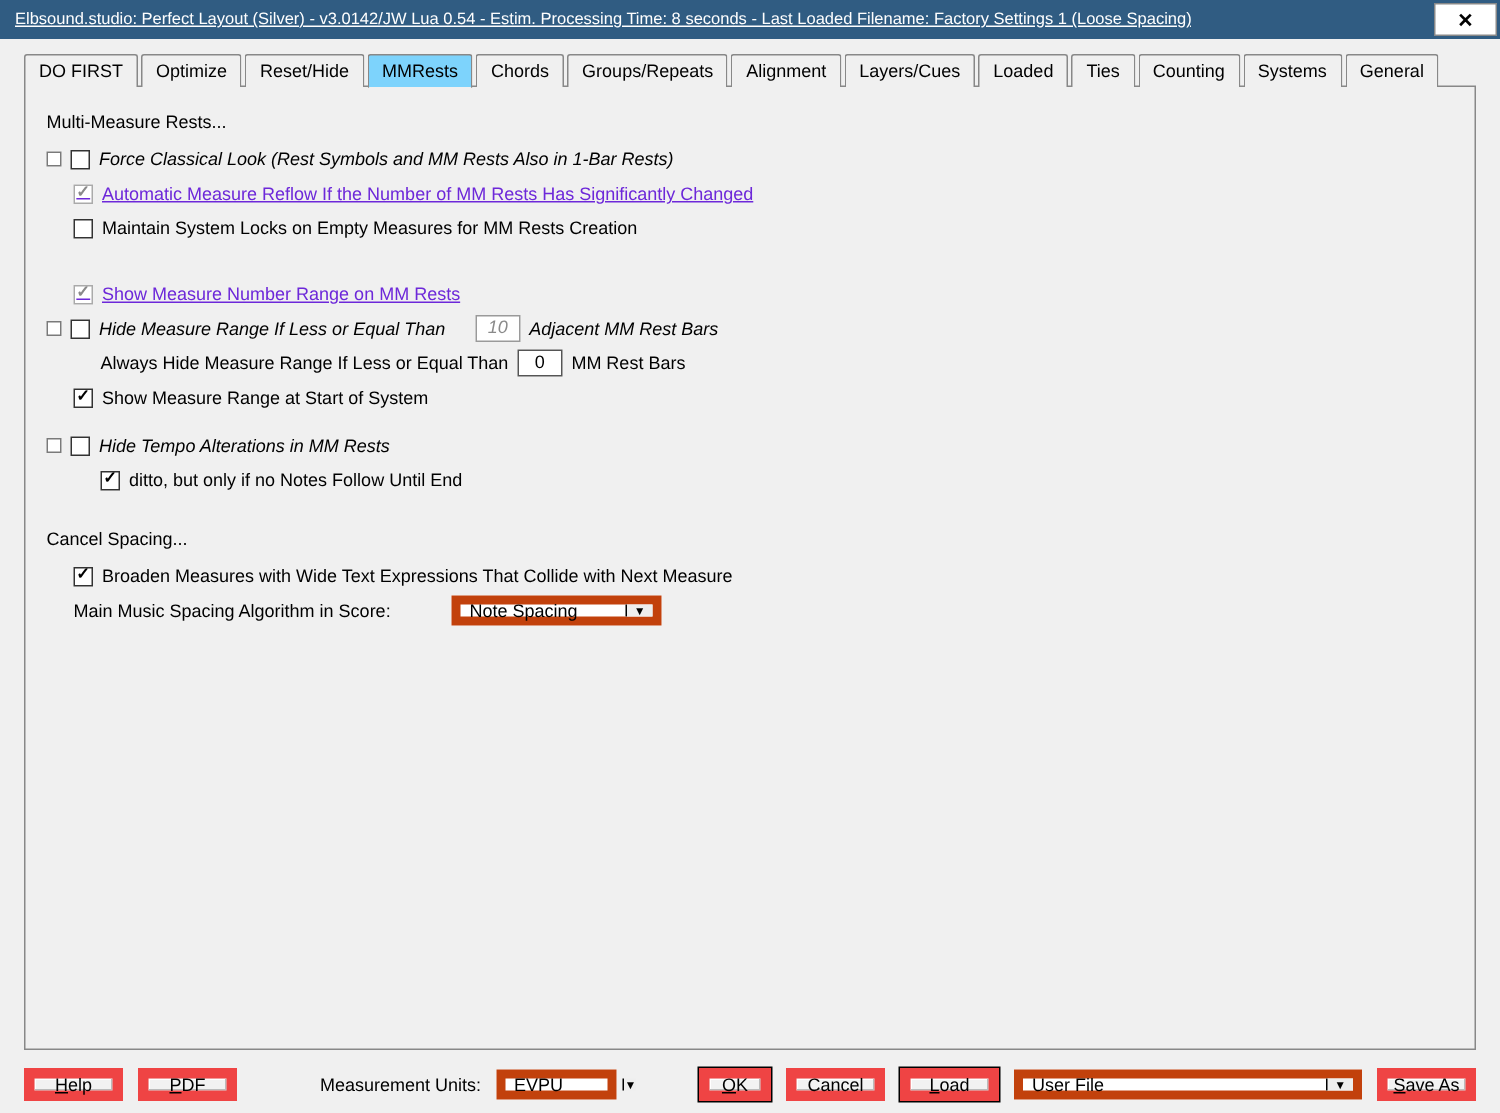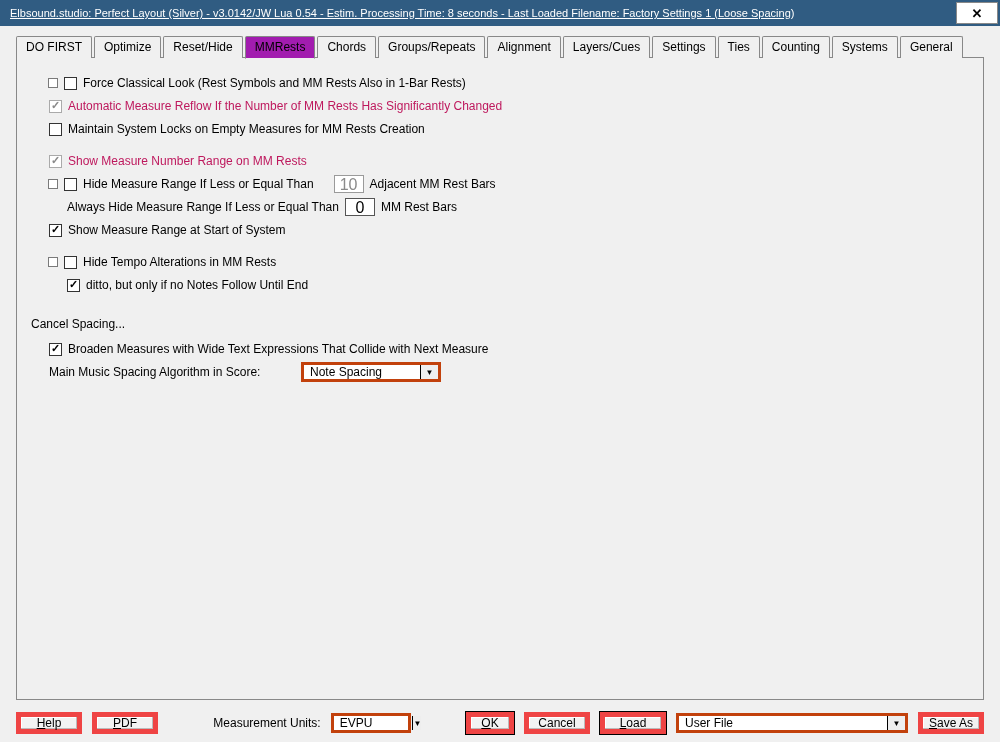--- a/index.html
+++ b/index.html
@@ -34,70 +34,70 @@
 .tab {
   background: #f0f0f0;
   border: 1px solid #888;
   border-bottom: none;
   padding: 3px 9px 4px 9px;
   border-radius: 2px 2px 0 0;
   cursor: default;
   position: relative;
 }
 .tab.active {
-  background: #a21caf;
+  background: #7dd3fc;
   border-bottom: 1px solid #f0f0f0;
   margin-bottom: -1px;
   z-index: 3;
 }
 .panel {
   flex: 1;
   border: 1px solid #888;
   margin-top: -1px;
   padding: 12px 14px;
   background: #f0f0f0;
   position: relative;
   z-index: 1;
   overflow: hidden;
 }
 .section-label { margin: 4px 0 8px 0; }
 .row { display: flex; align-items: center; gap: 6px; margin: 3px 0; min-height: 20px; }
-.indent1 { margin-left: 17px; }
+.indent1 { margin-left: 0px; font-style: italic; }
 .indent2 { margin-left: 18px; }
 .indent3 { margin-left: 36px; }
-.greyed { color: #be185d; }
+.greyed { color: #6d28d9; text-decoration: underline; }
 .chk {
   width: 13px; height: 13px; border: 1px solid #333; background: #fff;
   display: inline-flex; align-items: center; justify-content: center;
   font-size: 11px; line-height: 1;
 }
 .chk.off {  }
 .chk.on::after { content: "✓"; font-weight: bold; color: #000; font-size: 11px; position: relative; top: -1px;}
 .chk.disabled { border-color: #aaa; }
 .chk.disabled.on::after { color: #8a8a8a; }
 .marker { width: 10px; height: 10px; border: 1px solid #7a7a7a; background: #fff; }
 .numbox {
   width: 30px; height: 18px; border: 1px solid #555; background: #fff; text-align: center;
-  padding: 0 2px; font-size: 16px;
+  padding: 0 2px; font-size: 12px;
 }
 .numbox.disabled { color: #8a8a8a; border-color: #9a9a9a; }
 .select {
-  height: 20px; border: 3px solid #c2410c; background: #fff; display: inline-flex; align-items: center;
+  height: 20px; border: 6px solid #c2410c; background: #fff; display: inline-flex; align-items: center;
   padding: 0 0 0 6px; position: relative;
 }
 .select .arrow {
   width: 18px; height: 100%; border-left: 1px solid #000; background: #eee;
   display: flex; align-items: center; justify-content: center; font-size: 8px;
 }
 .footer {
   display: flex; align-items: center; gap: 10px; padding: 6px 0 0 0;
   margin-top: 6px;
 }
 .btn {
-  border: 5px solid #ef4444; background: #f2f2f2; padding: 2px 0;
+  border: 7px solid #ef4444; background: #f2f2f2; padding: 2px 0;
   min-width: 66px; height: 22px; text-align: center; cursor: default;
   display: inline-flex; align-items: center; justify-content: center;
   box-shadow: inset -1px -1px 0 #bbb, inset 1px 1px 0 #fff;
 }
 .btn.default { box-shadow: 0 0 0 1px #000, inset -1px -1px 0 #bbb, inset 1px 1px 0 #fff; }
 .u { text-decoration: underline; text-decoration-thickness: 1px; text-underline-offset: 1px; }
 .flexspacer { flex: 1; }
 .wsel { width: 140px; }
 .wsel-wide { width: 232px; }
 </style>
@@ -117,47 +117,48 @@
 
     <div class="tabstrip">
       <div class="tab">DO FIRST</div>
       <div class="tab">Optimize</div>
       <div class="tab">Reset/Hide</div>
       <div class="tab active">MMRests</div>
       <div class="tab">Chords</div>
       <div class="tab">Groups/Repeats</div>
       <div class="tab">Alignment</div>
       <div class="tab">Layers/Cues</div>
-      <div class="tab">Settings</div>
+      <div class="tab">Loaded</div>
       <div class="tab">Ties</div>
       <div class="tab">Counting</div>
       <div class="tab">Systems</div>
       <div class="tab">General</div>
     </div>
 
     <div class="panel">
 
+      <div class="section-label">Multi-Measure Rests...</div>
 
       <div class="row indent1">
         <span class="marker"></span>
         <span class="chk off"></span>
         <span>Force Classical Look (Rest Symbols and MM Rests Also in 1-Bar Rests)</span>
       </div>
 
       <div class="row indent2 greyed">
         <span class="chk on disabled"></span>
         <span>Automatic Measure Reflow If the Number of MM Rests Has Significantly Changed</span>
       </div>
 
       <div class="row indent2">
         <span class="chk off"></span>
         <span>Maintain System Locks on Empty Measures for MM Rests Creation</span>
       </div>
 
-      <div class="row indent2 greyed" style="margin-top:12px;">
+      <div class="row indent2 greyed" style="margin-top:24px;">
         <span class="chk on disabled"></span>
         <span>Show Measure Number Range on MM Rests</span>
       </div>
 
       <div class="row indent1">
         <span class="marker"></span>
         <span class="chk off"></span>
         <span>Hide Measure Range If Less or Equal Than</span>
         <span style="width:8px;"></span>
         <span class="numbox disabled">10</span>

